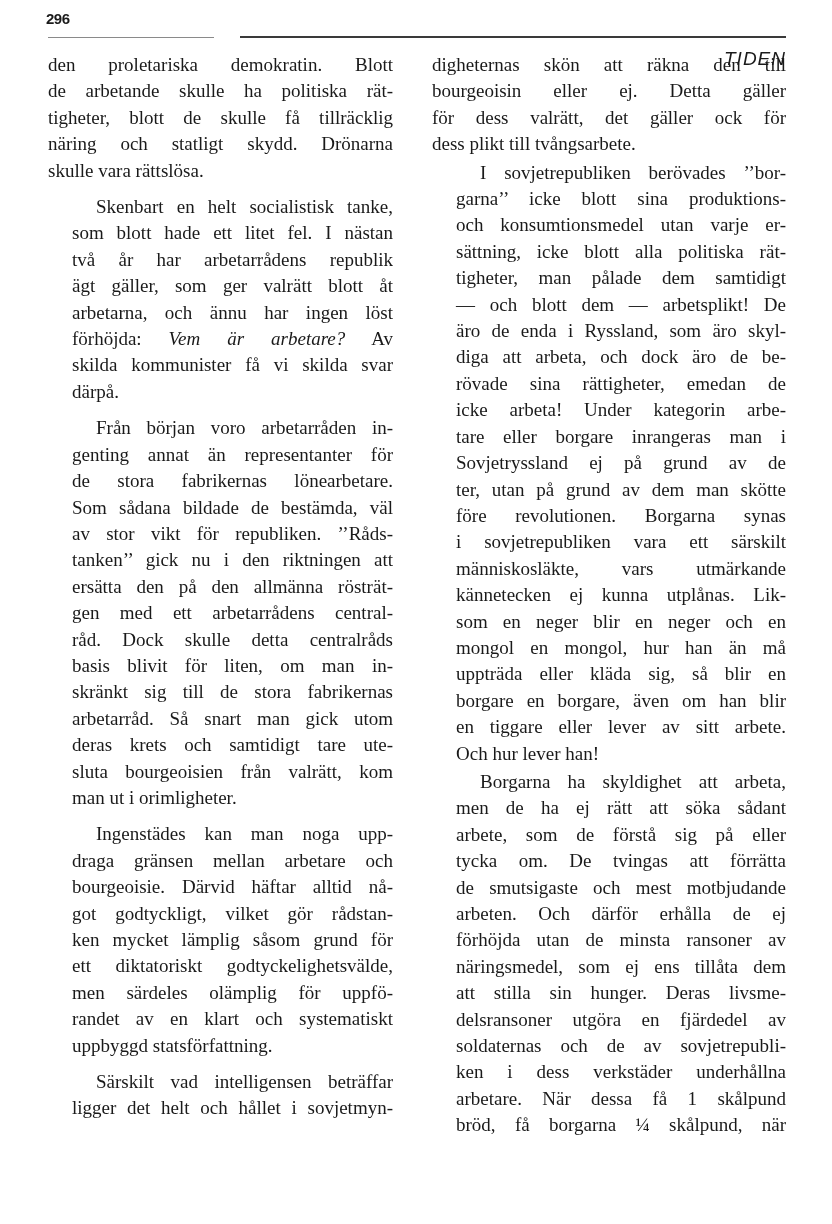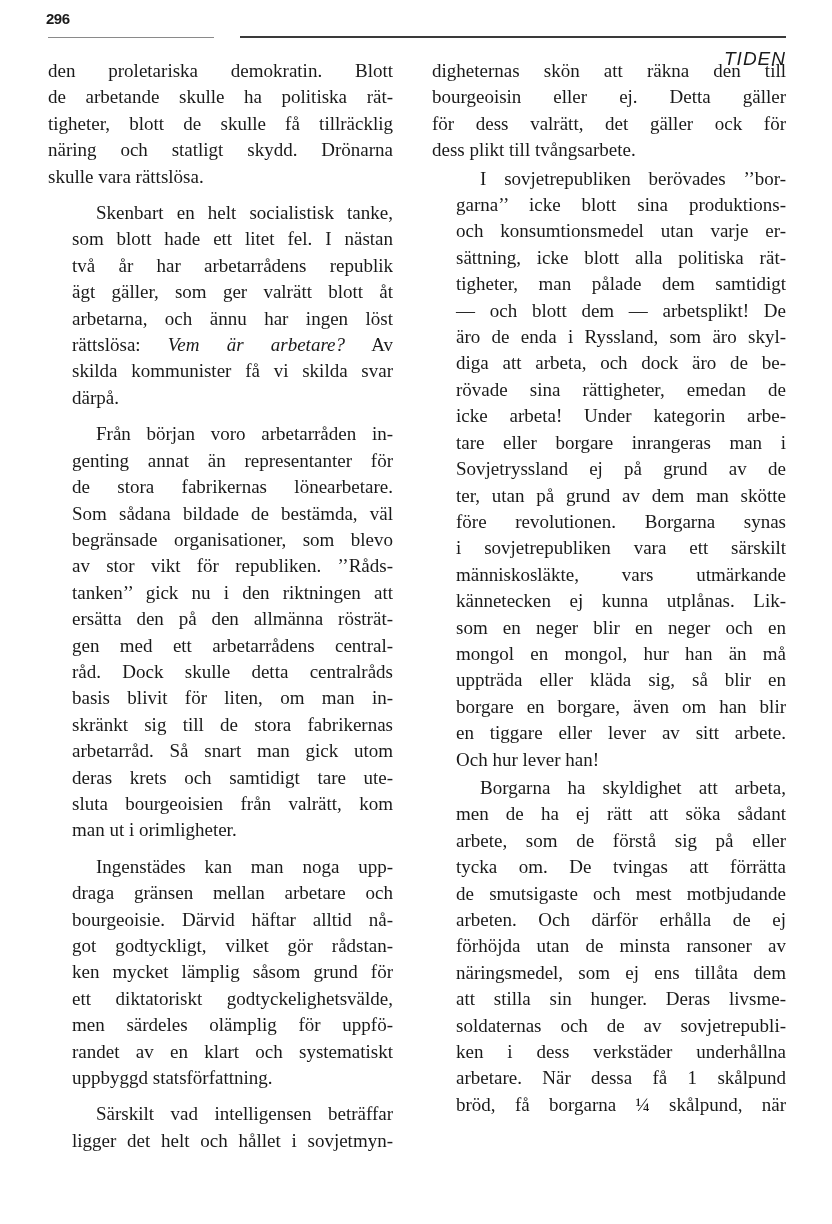--- a/index.html
+++ b/index.html
@@ -2,21 +2,21 @@
 <html><head>
 <meta charset="utf-8">
 <style>
   html, body { margin: 0; padding: 0; background: #ffffff; }
   body { width: 832px; height: 1224px; position: relative; overflow: hidden; color: #1a1a1a; }
   .page-header { position: absolute; left: 46px; top: 8px; width: 740px; height: 26px; }
   .page-number { position: absolute; left: 0; top: 2px; font-family: "Liberation Sans", sans-serif; font-weight: bold; font-size: 15px; letter-spacing: -0.5px; text-align: center; }
   .running-title { position: absolute; right: 0; top: 0; font-family: "Liberation Sans", sans-serif; font-style: italic; font-size: 19px; letter-spacing: 1px; margin-top: 40px; }
   .rule-a { position: absolute; left: 48px; top: 37px; width: 166px; height: 1px; background: #8a8a8a; }
   .rule-b { position: absolute; left: 240px; top: 36px; width: 546px; height: 2px; background: #3a3a3a; }
-  .column { position: absolute; top: 58px; font-family: "Liberation Serif", serif; font-size: 19px; line-height: 26.4px; text-align: justify; }
+  .column { position: absolute; top: 52px; font-family: "Liberation Serif", serif; font-size: 19px; line-height: 26.4px; text-align: justify; }
   .col-left { left: 48px; width: 345px; }
   .col-right { left: 432px; width: 354px; }
   .para { margin: 0; text-indent: 24px; hyphens: none; }
   .para.first { text-indent: 0; }
   .col-left .para + .para { margin-top: 10px; }
   .col-right .para + .para { margin-top: 2px; }
   .line { display: block; text-align: justify; text-align-last: justify; white-space: nowrap; }
   .line.last { text-align-last: left; }
   .para .line:first-child { }
   .indent { padding-left: 24px; }
@@ -39,30 +39,29 @@
     <span class="line">tigheter, blott de skulle få tillräcklig</span>
     <span class="line">näring och statligt skydd.  Drönarna</span>
     <span class="line last">skulle vara rättslösa.</span>
   </p>
   <p class="para">
     <span class="line indent">Skenbart en helt socialistisk tanke,</span>
     <span class="line">som blott hade ett litet fel.  I nästan</span>
     <span class="line">två  år har arbetarrådens republik</span>
     <span class="line">ägt gäller, som ger valrätt blott åt</span>
     <span class="line">arbetarna, och ännu har ingen löst</span>
-    <span class="line"><span>rättslösa: </span><em>Vem  är  arbetare?</em><span>  Av</span></span>
+    <span class="line"><span>förhöjda: </span><em>Vem  är  arbetare?</em><span>  Av</span></span>
     <span class="line">skilda kommunister få vi skilda svar</span>
     <span class="line last">därpå.</span>
   </p>
   <p class="para">
     <span class="line indent">Från början voro arbetarråden in-</span>
     <span class="line">genting annat än representanter för</span>
     <span class="line">de  stora  fabrikernas lönearbetare.</span>
     <span class="line">Som sådana bildade de bestämda, väl</span>
-    <span class="line">begränsade organisationer, som blevo</span>
     <span class="line">av stor vikt för republiken. ’’Råds-</span>
     <span class="line">tanken’’ gick nu i den riktningen att</span>
     <span class="line">ersätta den på den allmänna rösträt-</span>
     <span class="line">gen  med ett arbetarrådens central-</span>
     <span class="line">råd. Dock skulle detta centralråds</span>
     <span class="line">basis  blivit  för liten, om man in-</span>
     <span class="line">skränkt sig till de stora fabrikernas</span>
     <span class="line">arbetarråd.  Så snart man gick utom</span>
     <span class="line">deras krets och samtidigt tare ute-</span>
     <span class="line">sluta bourgeoisien från valrätt, kom</span>
@@ -120,18 +119,19 @@
   <p class="para">
     <span class="line indent">Borgarna ha skyldighet att arbeta,</span>
     <span class="line">men de ha ej rätt att söka sådant</span>
     <span class="line">arbete,  som  de  förstå sig på eller</span>
     <span class="line">tycka om.  De tvingas att förrätta</span>
     <span class="line">de smutsigaste och mest motbjudande</span>
     <span class="line">arbeten.  Och därför erhålla de ej</span>
     <span class="line">förhöjda utan de minsta ransoner av</span>
     <span class="line">näringsmedel, som ej ens tillåta dem</span>
     <span class="line">att stilla sin hunger. Deras livsme-</span>
+    <span class="line">delsransoner utgöra en fjärdedel av</span>
     <span class="line">soldaternas och de av sovjetrepubli-</span>
     <span class="line">ken  i  dess verkstäder underhållna</span>
     <span class="line">arbetare.  När dessa få 1 skålpund</span>
     <span class="line">bröd, få borgarna ¼ skålpund, när</span>
   </p>
 </div>
 
 </body></html>

